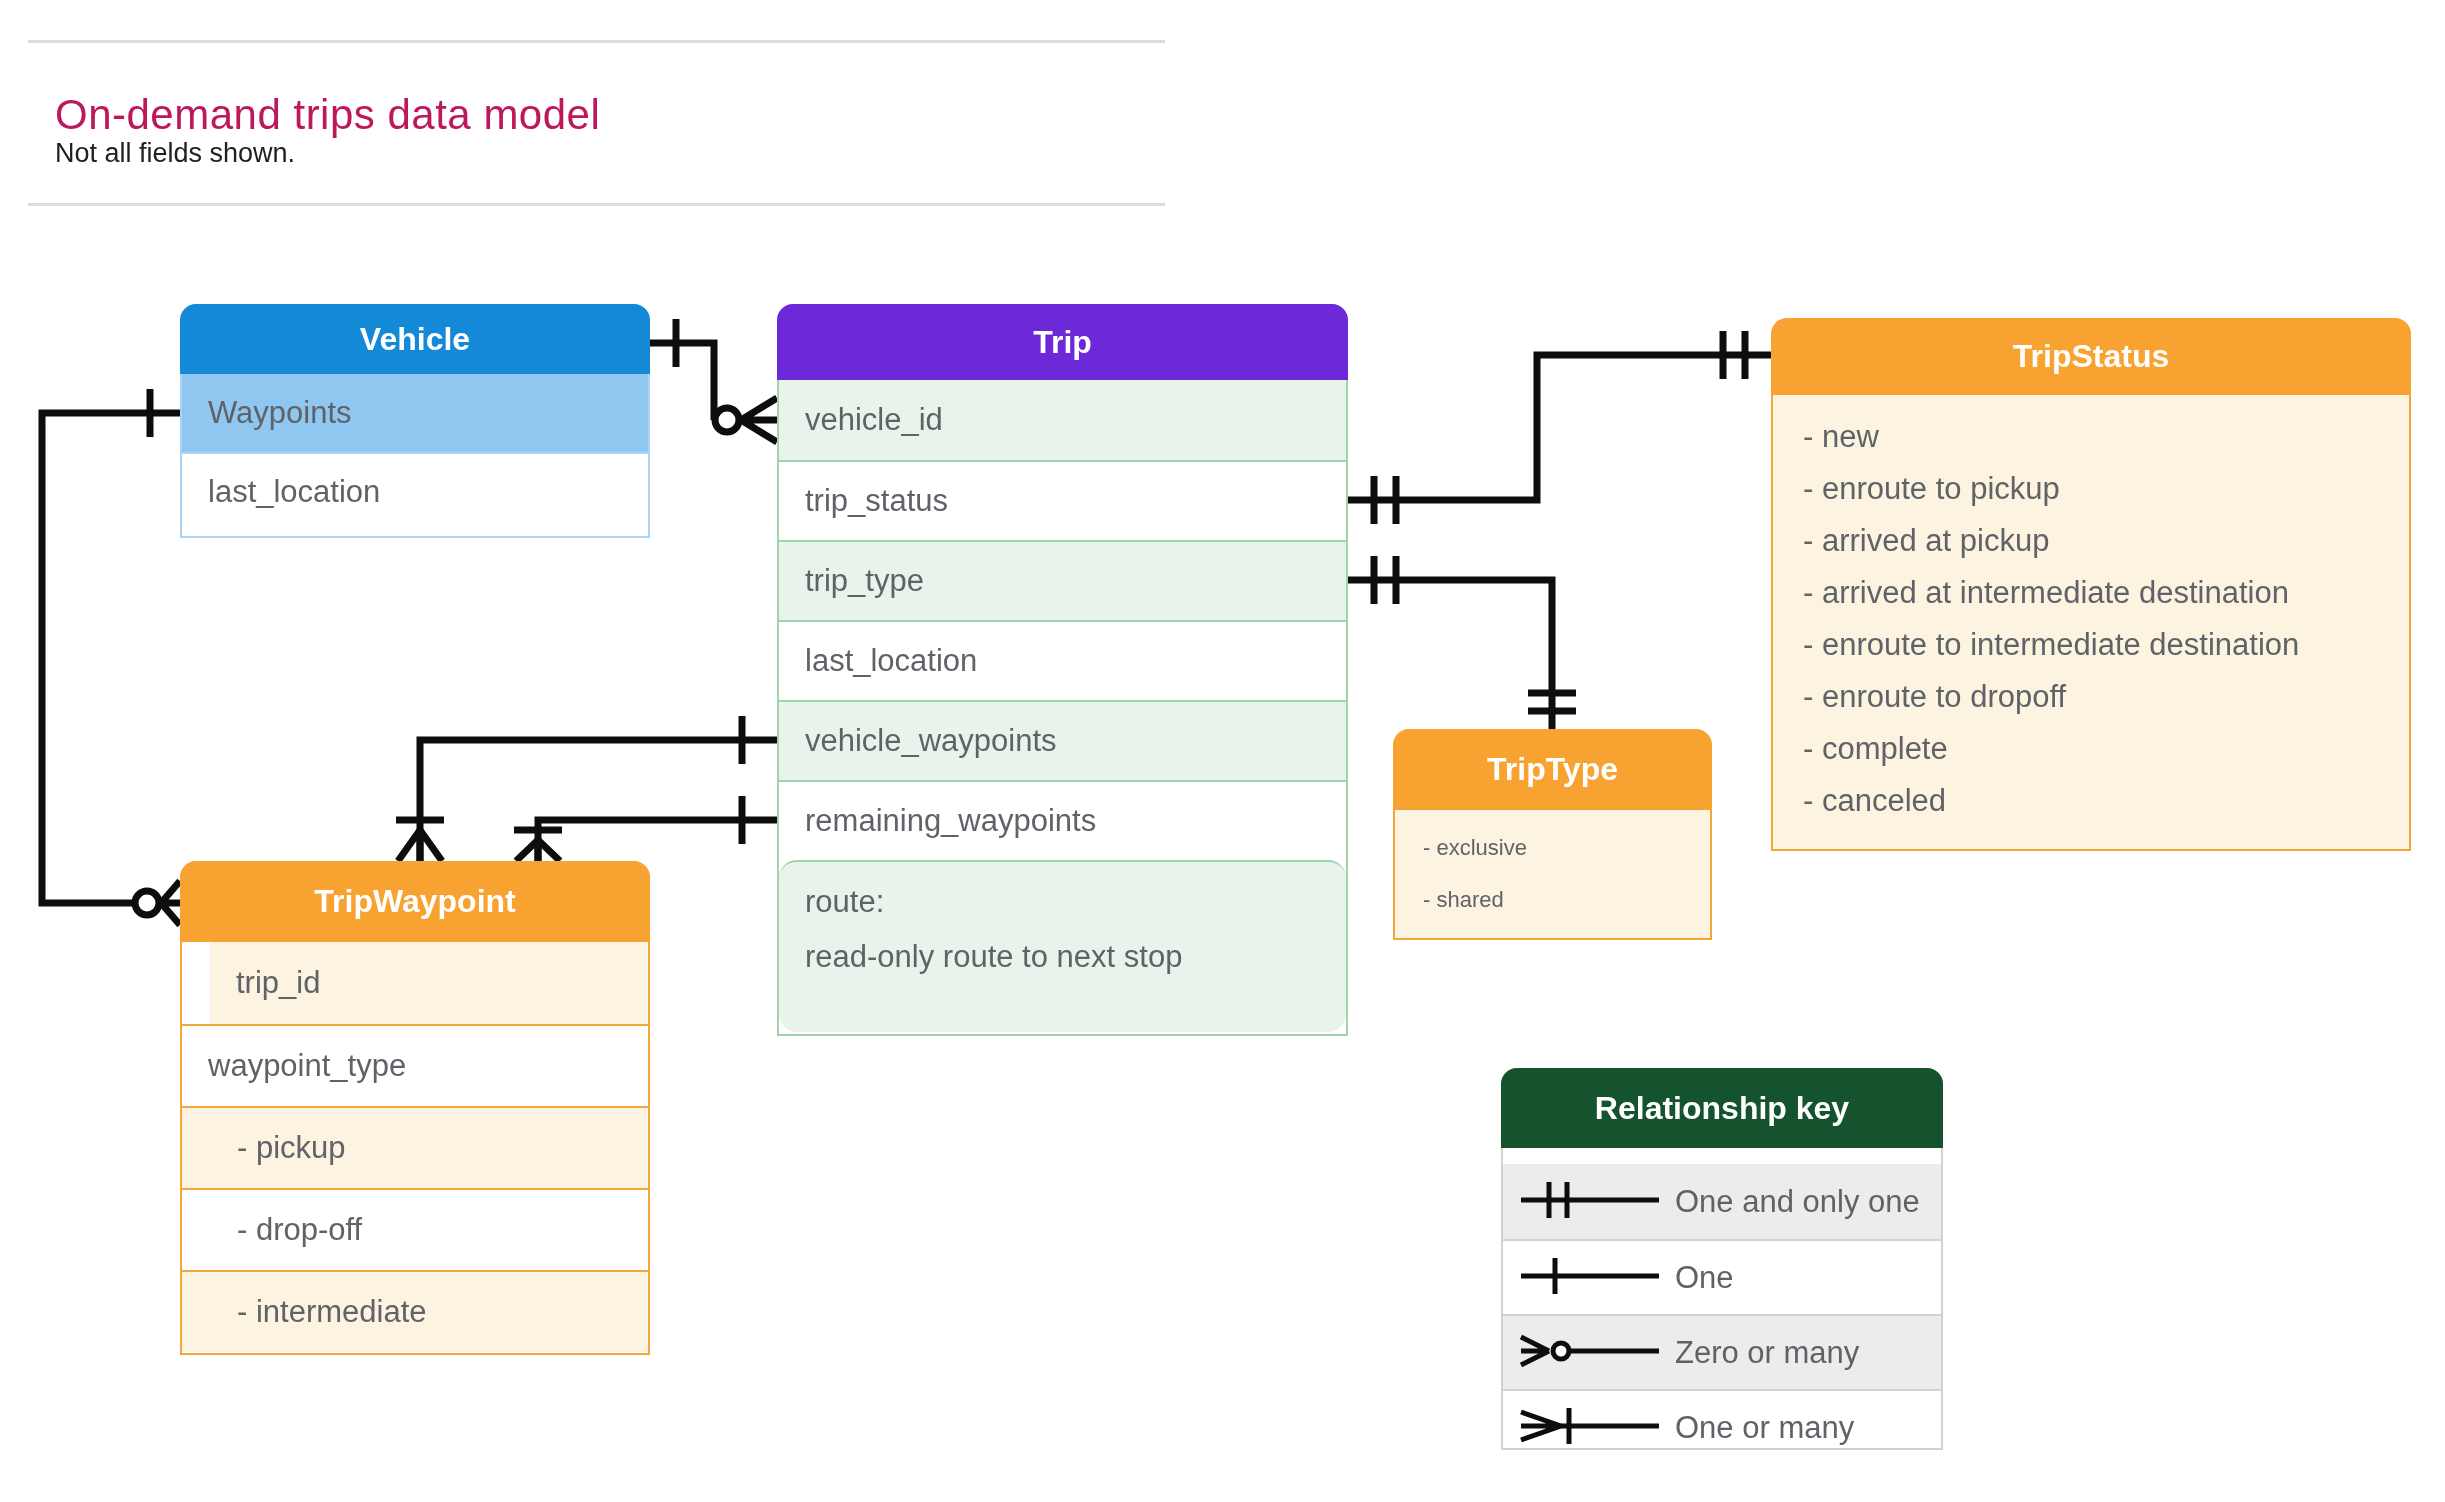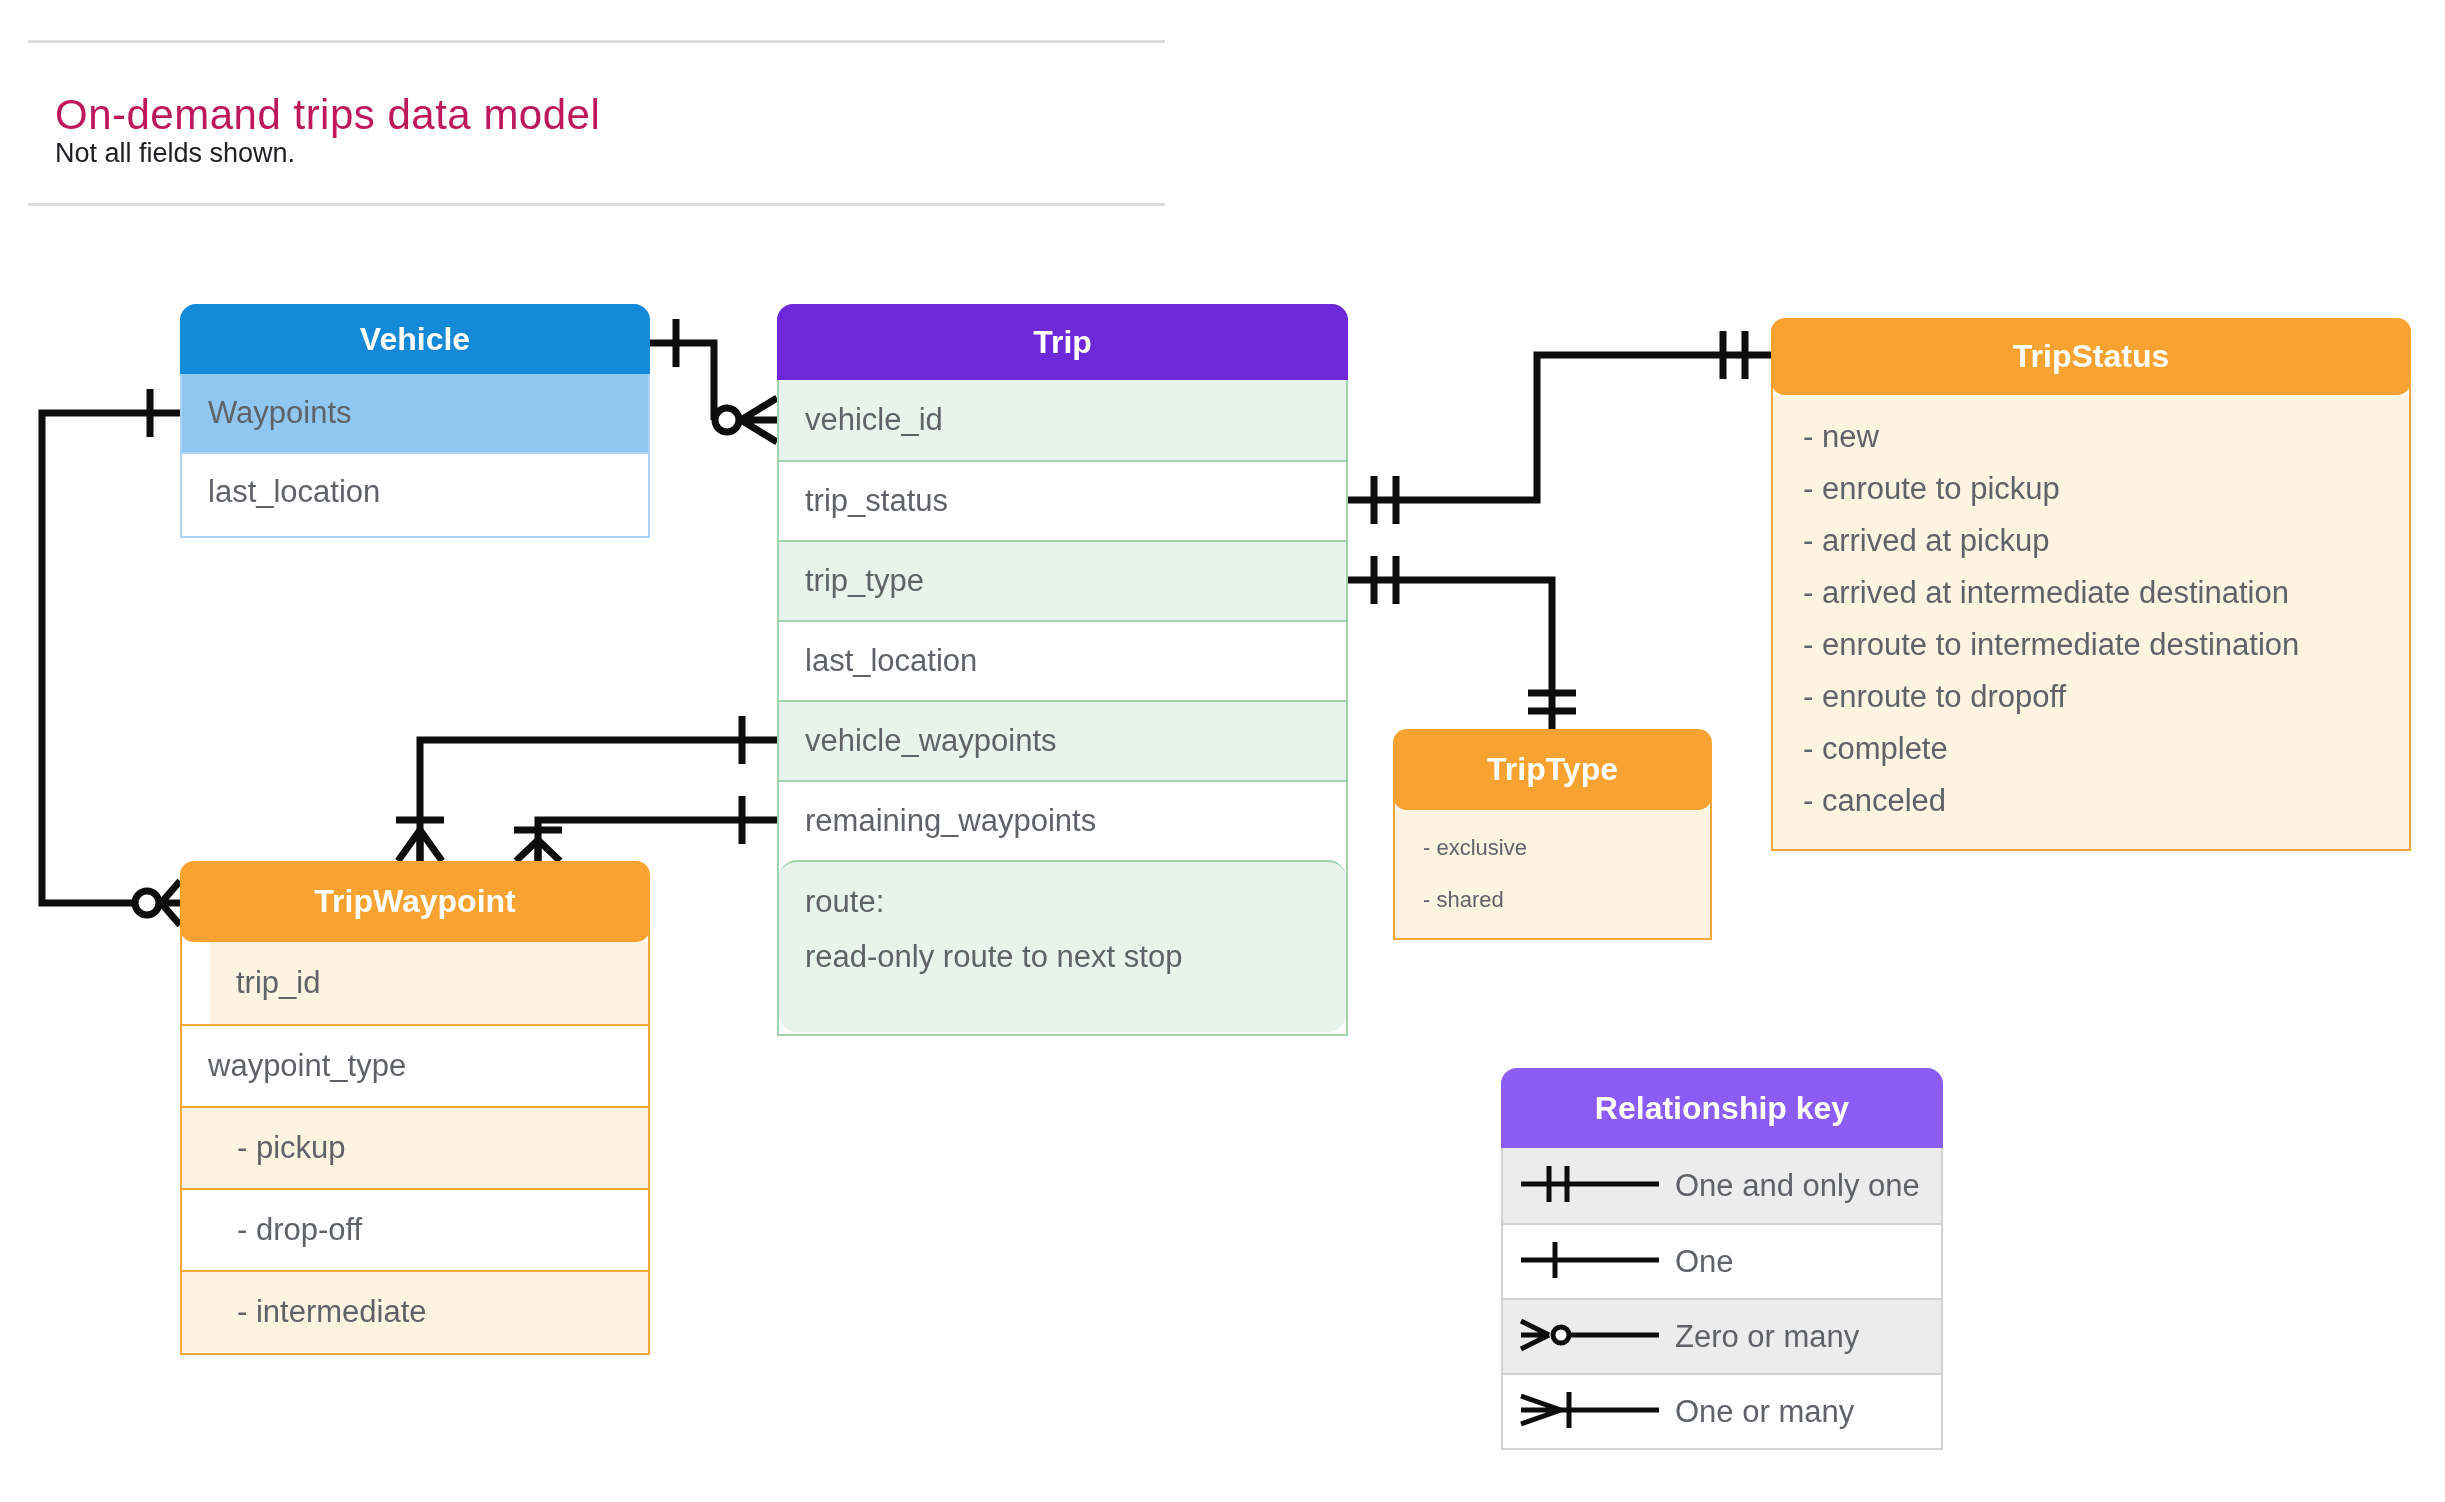--- a/index.html
+++ b/index.html
@@ -27,21 +27,21 @@
   .trip .entity-header{height:76px;background:#6d28d9;margin:-2px -2px 0 -2px;}
   .trip .row{height:80px;border-top:2px solid #a0d3ae;}
   .trip .row:nth-of-type(2){border-top:none;}
   .trip .row.alt{background:#e8f4eb;}
   .trip .route-row{display:block;height:172px;border-top:2px solid #a0d3ae;background:#e8f4eb;
                    box-sizing:border-box;padding:12px 0 0 26px;font-size:31px;color:#5f6368;border-radius:18px;}
   .trip .route-row div{line-height:55px;}
 
   
   .orange-entity{border:2px solid #f3a73a;}
-  .orange-entity .entity-header{background:#f8a331;margin:-2px -2px 0 -2px;border-radius:14px;}
+  .orange-entity .entity-header{background:#f8a331;margin:-2px -2px 0 -2px;}
   .cream{background:#fdf3e1;}
 
   .tripstatus{left:1771px;top:318px;width:640px;height:533px;}
   .tripstatus .entity-header{height:77px;}
   .tripstatus .entity-body{background:#fdf3e1;height:454px;box-sizing:border-box;
                            padding:16px 0 0 30px;font-size:31px;color:#5f6368;}
   .tripstatus .entity-body div{line-height:52px;}
 
   .triptype{left:1393px;top:729px;width:319px;height:211px;}
   .triptype .entity-header{height:81px;}
@@ -50,21 +50,21 @@
   .triptype .entity-body div{line-height:52px;}
 
   .tripwaypoint{left:180px;top:861px;width:470px;height:494px;}
   .tripwaypoint .entity-header{height:81px;}
   .tripwaypoint .row{height:82px;border-top:2px solid #f3a73a;}
   .tripwaypoint .row:nth-of-type(2){border-top:none;margin-left:28px;}
 
   
   .legend{left:1501px;top:1068px;width:442px;height:382px;position:absolute;
           border:2px solid #d2d2d2;border-radius:16px 16px 0 0;box-sizing:border-box;}
-  .legend .entity-header{height:80px;background:#8b5cf6;margin:-2px -2px 0 -2px;}
+  .legend .entity-header{height:80px;background:#14532d;margin:-2px -2px 16px -2px;}
   .legend .lrow{display:flex;align-items:center;height:75px;border-top:2px solid #d2d2d2;box-sizing:border-box;}
   .legend .lrow:nth-of-type(2){border-top:none;}
   .legend .lrow.alt{background:#ececec;}
   .legend .sym{width:160px;flex:none;padding-left:12px;}
   .legend .lbl{font-size:31px;color:#5f6368;}
 
   .connectors{position:absolute;left:0;top:0;width:2445px;height:1502px;pointer-events:none;}
   .connectors path, .connectors line{stroke:#0d0d0d;stroke-width:7;fill:none;}
   .connectors circle{stroke:#0d0d0d;stroke-width:7;fill:#ffffff;}
   .legend svg line, .legend svg path{stroke:#0d0d0d;stroke-width:5;fill:none;}

